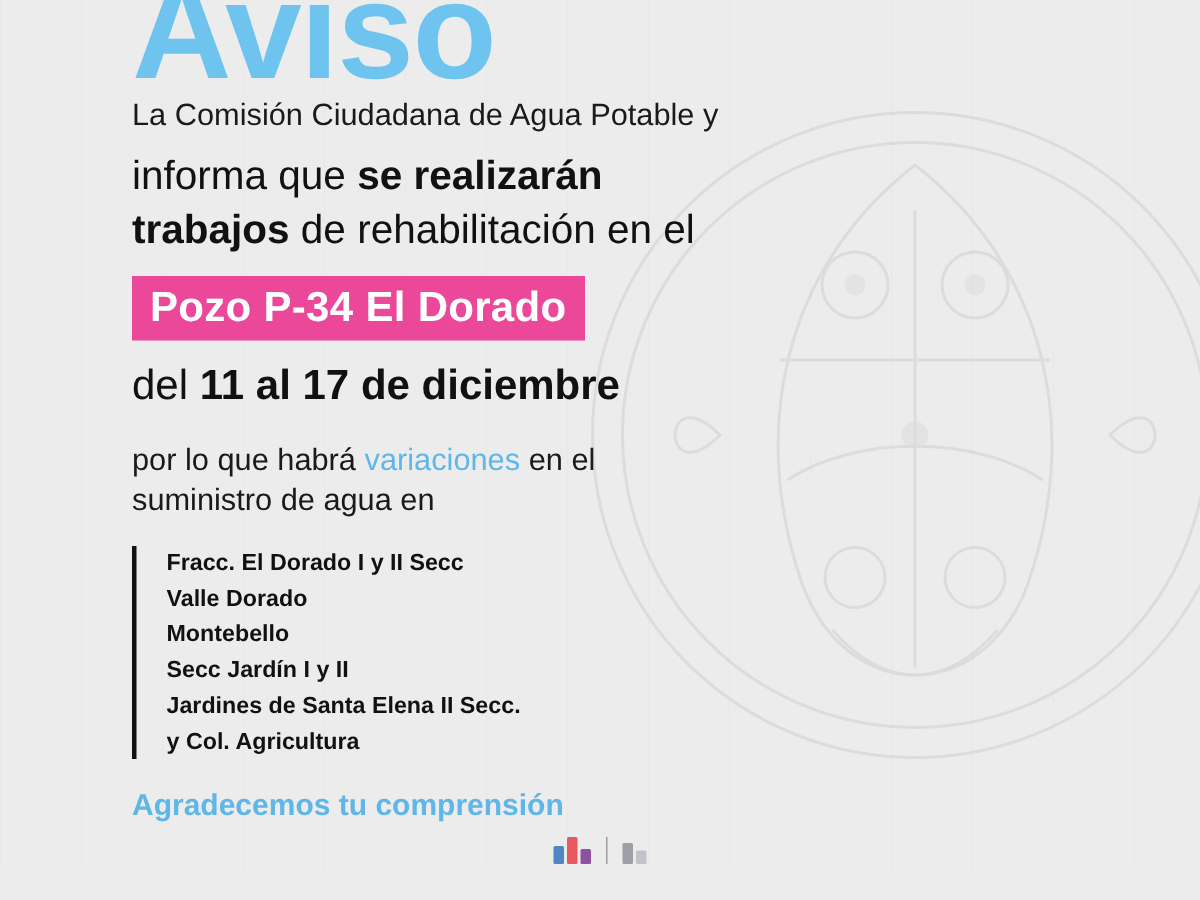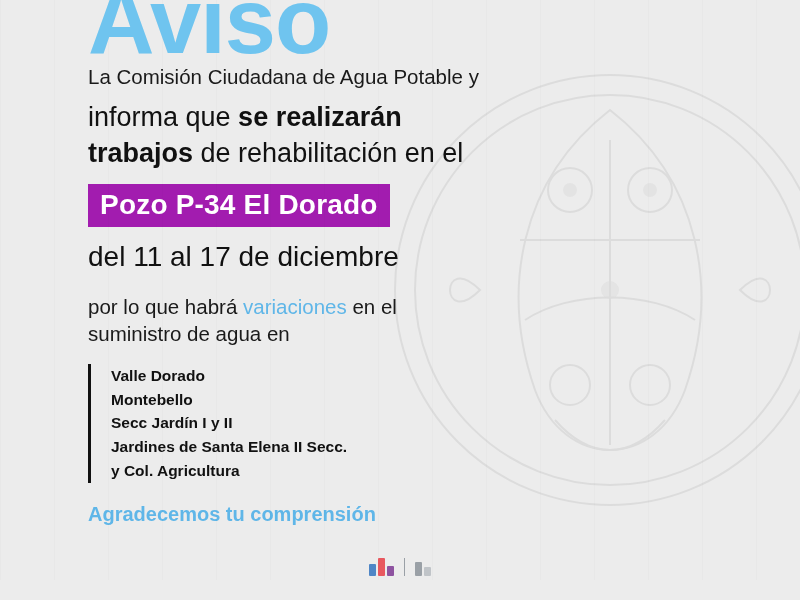--- a/index.html
+++ b/index.html
@@ -76,37 +76,37 @@
     font-size: 27px;
     line-height: 1.32;
     color: #111;
     font-weight: 400;
     max-width: 600px;
   }
   .para-informa b { font-weight: 700; }
 
   .highlight-box {
     display: inline-block;
-    background: #a21caf;
+    background: #ec4899;
     color: #fff;
     font-size: 28px;
     font-weight: 700;
     padding: 7px 12px 8px 12px;
     margin: 8px 0 0 0;
     line-height: 1;
     letter-spacing: 0.2px;
   }
 
   .dates {
     font-size: 28px;
     color: #111;
     margin: 14px 0 0 0;
     font-weight: 400;
   }
-  .dates b { font-weight: 400; }
+  .dates b { font-weight: 700; }
 
   .para-variaciones {
     font-size: 20.5px;
     line-height: 1.35;
     color: #1a1a1a;
     margin: 20px 0 0 0;
     max-width: 520px;
     font-weight: 400;
   }
   .accent { color: #5fb6e8; font-weight: 400; }
@@ -213,20 +213,21 @@
   </p>
 
   <p class="para-variaciones">
     <span>por lo que habrá</span>
     <span class="accent">variaciones</span>
     <span>en el</span><br>
     <span>suministro de agua en</span>
   </p>
 
   <ul class="zones">
+    <li>Fracc. El Dorado I y II Secc</li>
     <li>Valle Dorado</li>
     <li>Montebello</li>
     <li>Secc Jardín I y II</li>
     <li>Jardines de Santa Elena II Secc.</li>
     <li>y Col. Agricultura</li>
   </ul>
 
   <p class="thanks">Agradecemos tu comprensión</p>
 
   <div class="footer">

